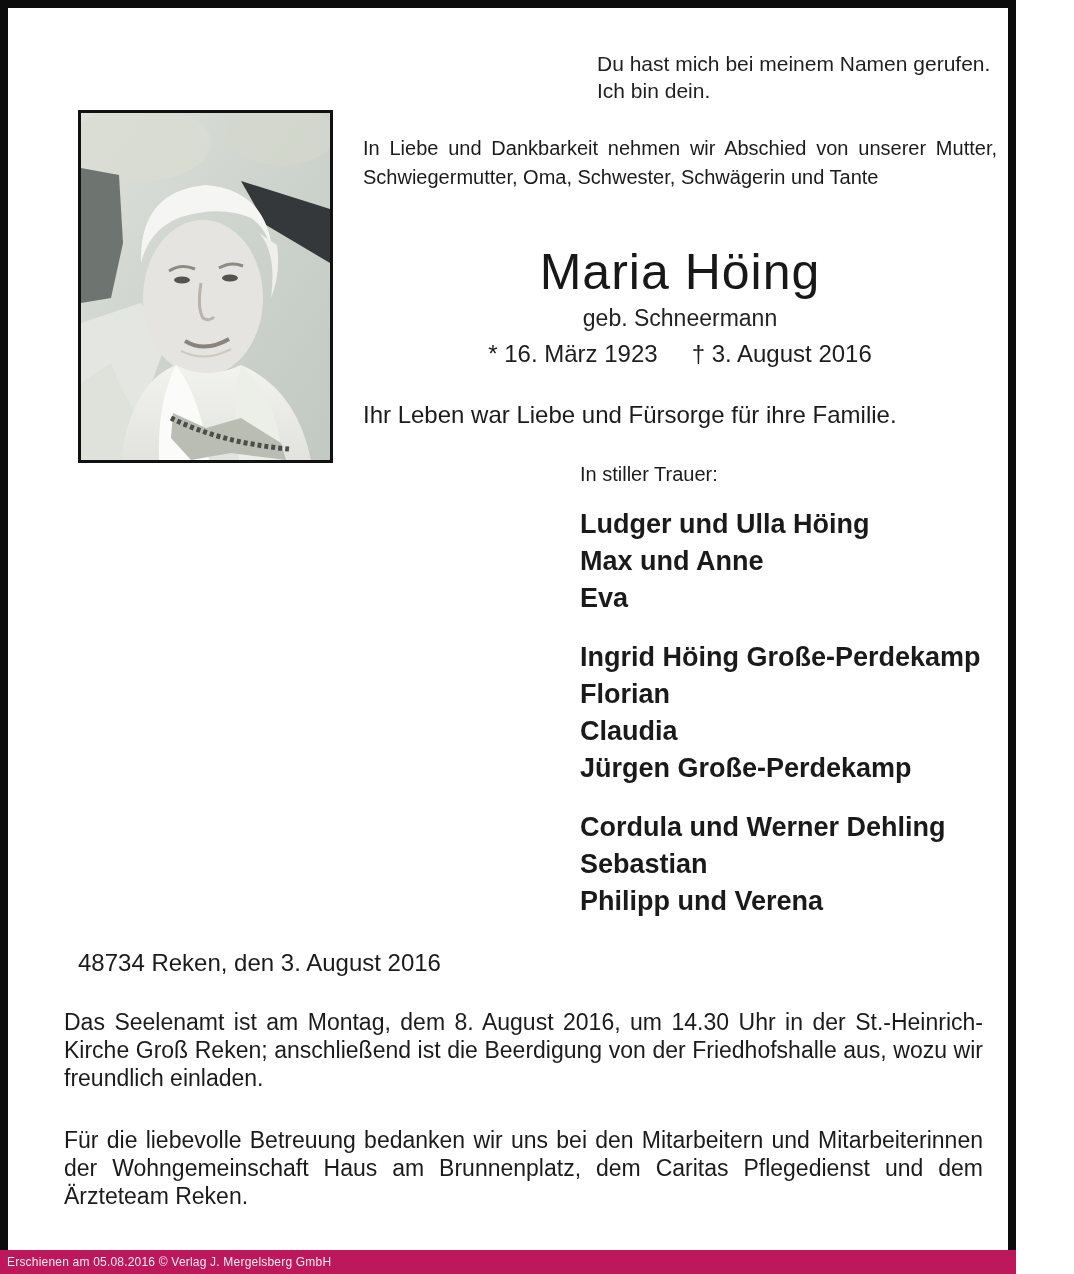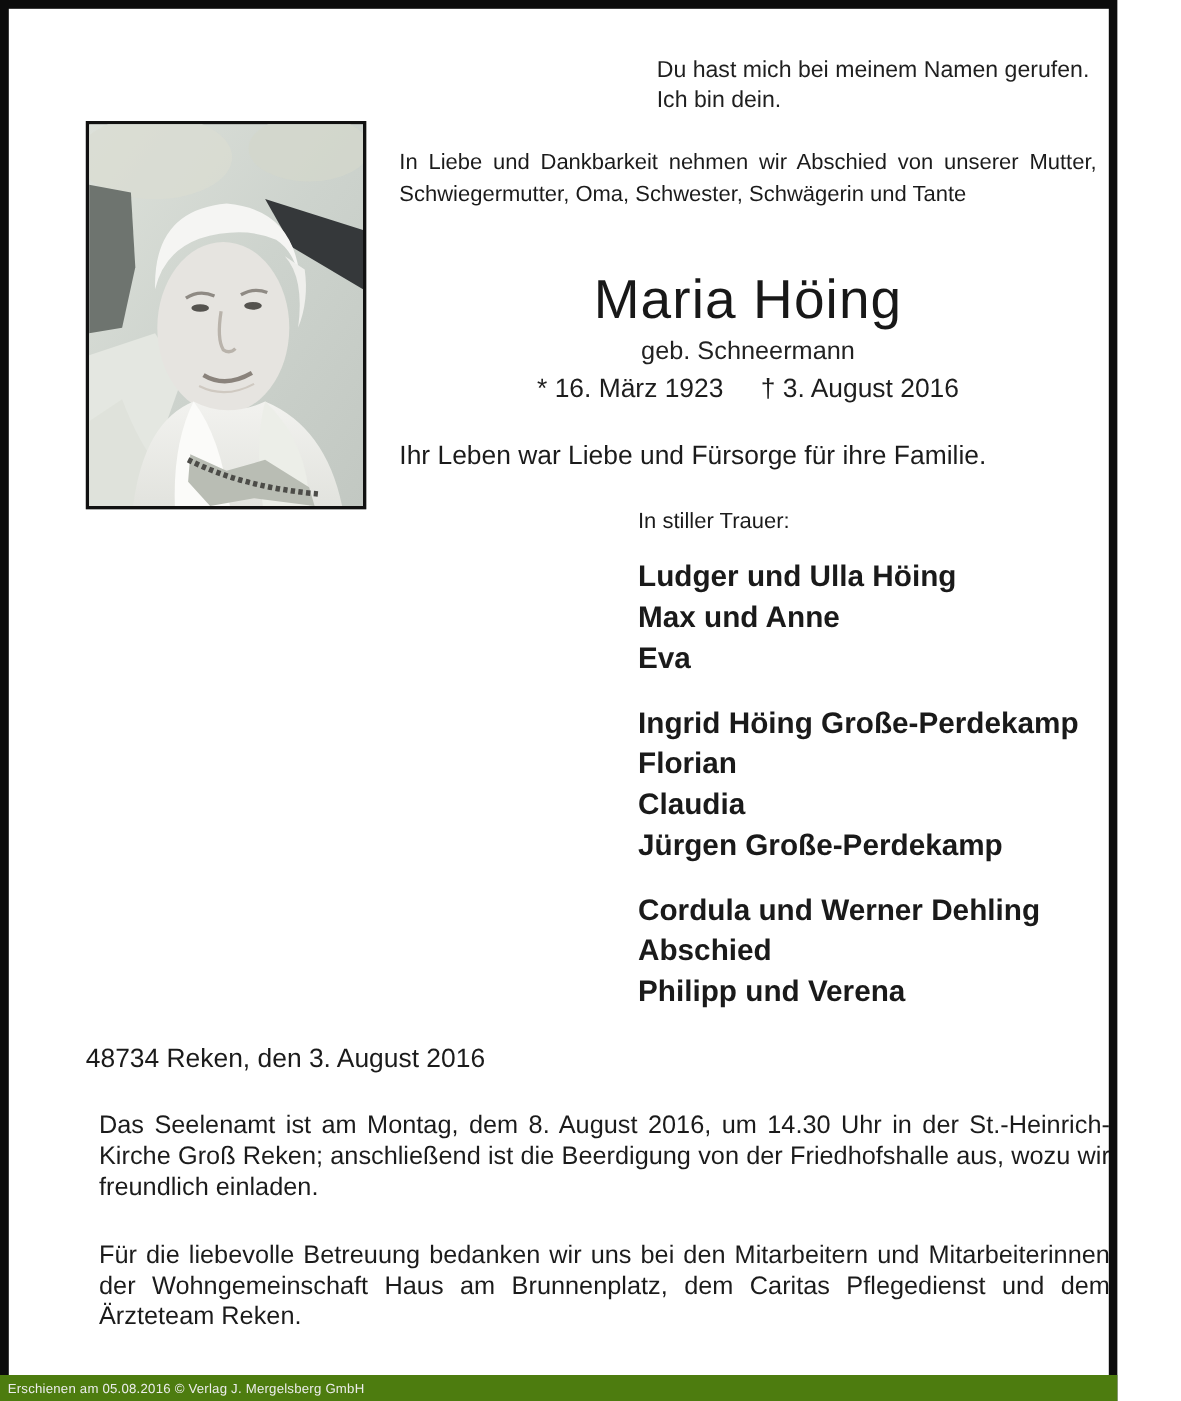--- a/index.html
+++ b/index.html
@@ -116,38 +116,38 @@
   .place-date {
     position: absolute;
     left: 78px;
     top: 949px;
     font-size: 24px;
     color: #1b1b1b;
   }
 
   .body-para {
     position: absolute;
-    left: 90px;
+    left: 64px;
     width: 919px;
     margin: 0;
     font-size: 23px;
     line-height: 28px;
     text-align: justify;
     color: #1b1b1b;
   }
   .para-1 { top: 1008px; }
   .para-2 { top: 1126px; }
 
   .footer-bar {
     position: absolute;
     left: 0;
     right: 0;
     bottom: 0;
     height: 24px;
-    background: #4d7c0f;
+    background: #be185d;
     color: #ededed;
     font-size: 12px;
     line-height: 24px;
     padding-left: 7px;
     z-index: 6;
     letter-spacing: 0.2px;
     margin-top: 37px;
   }
 </style>
 </head>
@@ -222,21 +222,21 @@
       <div class="mourner-line">Eva</div>
     </div>
     <div class="mourner-group">
       <div class="mourner-line">Ingrid Höing Große-Perdekamp</div>
       <div class="mourner-line">Florian</div>
       <div class="mourner-line">Claudia</div>
       <div class="mourner-line">Jürgen Große-Perdekamp</div>
     </div>
     <div class="mourner-group">
       <div class="mourner-line">Cordula und Werner Dehling</div>
-      <div class="mourner-line">Abschied</div>
+      <div class="mourner-line">Sebastian</div>
       <div class="mourner-line">Philipp und Verena</div>
     </div>
   </div>
 
   <div class="place-date">48734 Reken, den 3. August 2016</div>
 
   <p class="body-para para-1">Das Seelenamt ist am Montag, dem 8. August 2016, um 14.30 Uhr in der St.-Heinrich-Kirche Groß Reken; anschließend ist die Beerdigung von der Friedhofshalle aus, wozu wir freundlich einladen.</p>
 
   <p class="body-para para-2">Für die liebevolle Betreuung bedanken wir uns bei den Mitarbeitern und Mitarbeiterinnen der Wohngemeinschaft Haus am Brunnenplatz, dem Caritas Pflegedienst und dem Ärzteteam Reken.</p>
 

